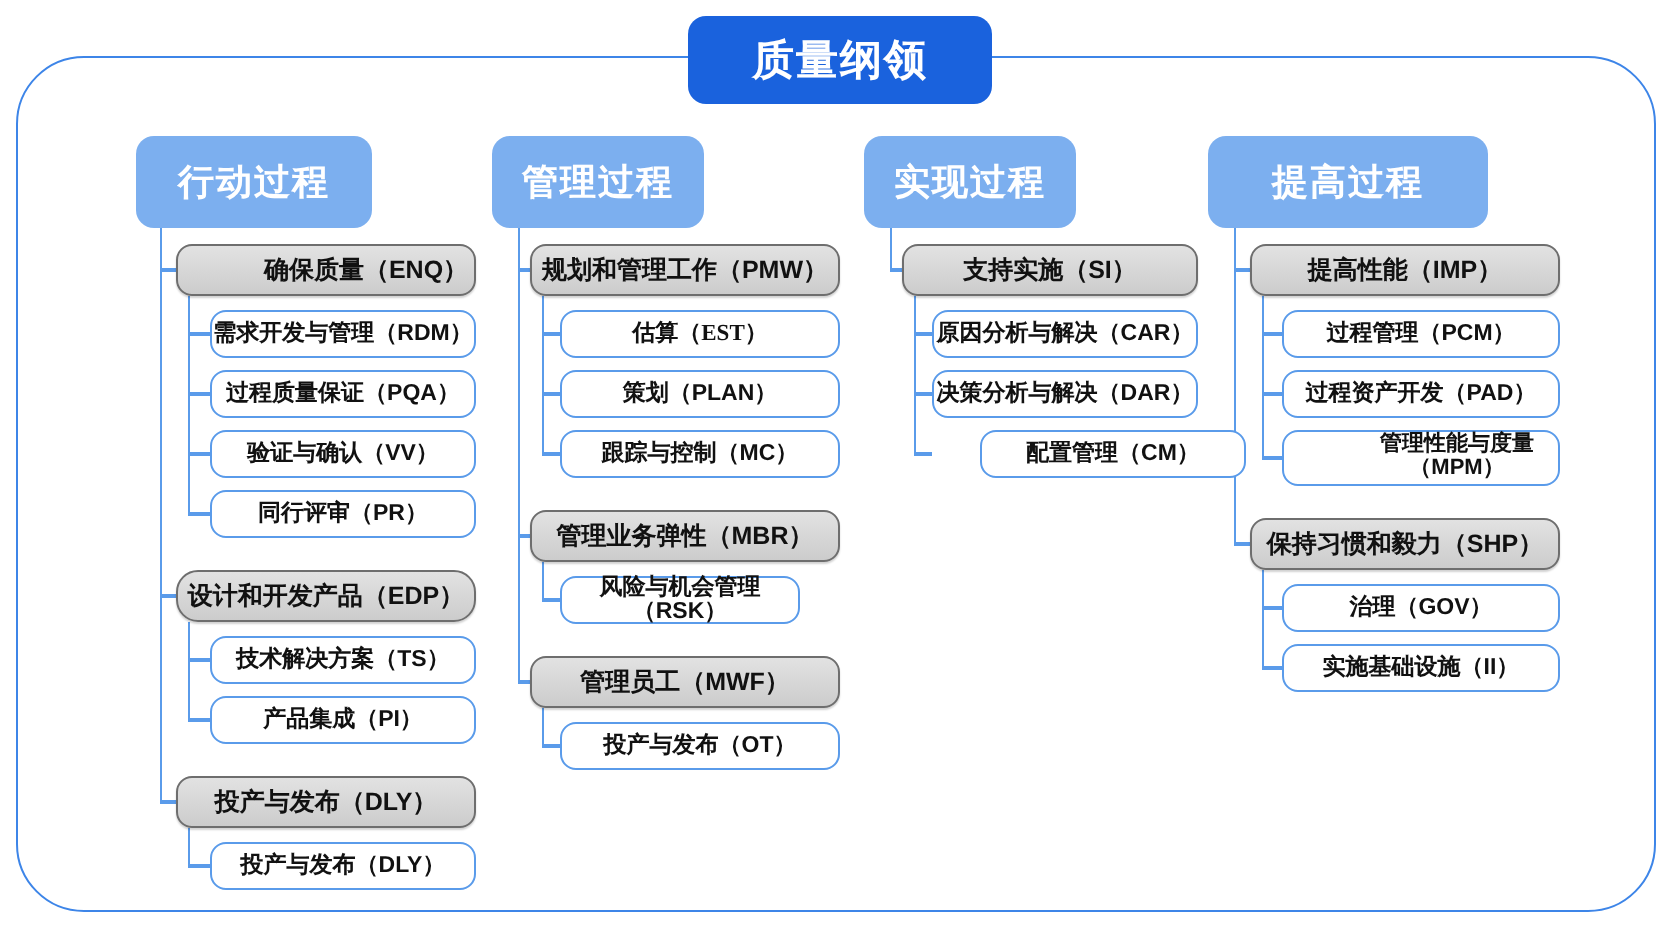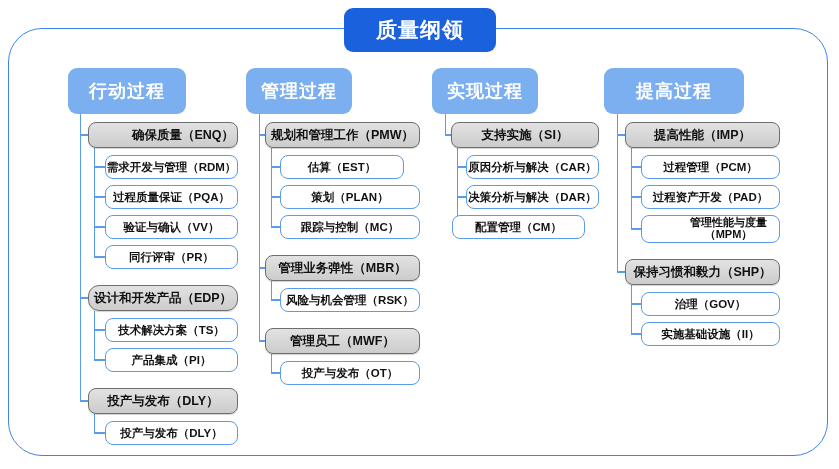--- a/index.html
+++ b/index.html
@@ -121,46 +121,46 @@
       <div class="ln-v" style="left: 94px; top: 311px; height: 49px;"></div>
       <div class="grp" style="left: 88px; top: 388px; width: 150px;">投产与发布（DLY）</div>
       <div class="ln-h" style="left: 80px; top: 400.3px; width: 8px;"></div>
       <div class="leaf" style="left: 105px; top: 421px; width: 133px;">投产与发布（DLY）</div>
       <div class="ln-h" style="left: 94px; top: 432.3px; width: 11px;"></div>
       <div class="ln-v" style="left: 94px; top: 414px; height: 19px;"></div>
       <div class="ln-v" style="left: 80px; top: 114px; height: 287px;"></div>
       <div class="cat-head" style="left: 246px; top: 68px; width: 106px;">管理过程</div>
       <div class="grp" style="left: 265px; top: 122px; width: 155px;">规划和管理工作（PMW）</div>
       <div class="ln-h" style="left: 259px; top: 134.3px; width: 6px;"></div>
-      <div class="leaf" style="left: 280px; top: 155px; width: 124px;">估算（EST）</div>
+      <div class="leaf" style="left: 280px; top: 155px; width: 140px; font-family: Liberation Serif, serif;">估算（EST）</div>
       <div class="ln-h" style="left: 271px; top: 166.3px; width: 9px;"></div>
       <div class="leaf" style="left: 280px; top: 185px; width: 140px;">策划（PLAN）</div>
       <div class="ln-h" style="left: 271px; top: 196.3px; width: 9px;"></div>
       <div class="leaf" style="left: 280px; top: 215px; width: 140px;">跟踪与控制（MC）</div>
       <div class="ln-h" style="left: 271px; top: 226.3px; width: 9px;"></div>
       <div class="ln-v" style="left: 271px; top: 148px; height: 79px;"></div>
       <div class="grp" style="left: 265px; top: 255px; width: 155px;">管理业务弹性（MBR）</div>
       <div class="ln-h" style="left: 259px; top: 267.3px; width: 6px;"></div>
-      <div class="leaf" style="left: 280px; top: 288px; width: 140px;">风险与机会管理（RSK）</div>
+      <div class="leaf" style="left: 280px; top: 288px; width: 120px;">风险与机会管理（RSK）</div>
       <div class="ln-h" style="left: 271px; top: 299.3px; width: 9px;"></div>
       <div class="ln-v" style="left: 271px; top: 281px; height: 19px;"></div>
       <div class="grp" style="left: 265px; top: 328px; width: 155px;">管理员工（MWF）</div>
       <div class="ln-h" style="left: 259px; top: 340.3px; width: 6px;"></div>
       <div class="leaf" style="left: 280px; top: 361px; width: 140px;">投产与发布（OT）</div>
       <div class="ln-h" style="left: 271px; top: 372.3px; width: 9px;"></div>
       <div class="ln-v" style="left: 271px; top: 354px; height: 19px;"></div>
       <div class="ln-v" style="left: 259px; top: 114px; height: 227px;"></div>
       <div class="cat-head" style="left: 432px; top: 68px; width: 106px;">实现过程</div>
       <div class="grp" style="left: 451px; top: 122px; width: 148px;">支持实施（SI）</div>
       <div class="ln-h" style="left: 445px; top: 134.3px; width: 6px;"></div>
       <div class="leaf" style="left: 466px; top: 155px; width: 133px;">原因分析与解决（CAR）</div>
       <div class="ln-h" style="left: 457px; top: 166.3px; width: 9px;"></div>
       <div class="leaf" style="left: 466px; top: 185px; width: 133px;">决策分析与解决（DAR）</div>
       <div class="ln-h" style="left: 457px; top: 196.3px; width: 9px;"></div>
-      <div class="leaf" style="left: 452px; top: 215px; width: 133px;">配置管理（CM）</div>
+      <div class="leaf" style="left: 490px; top: 215px; width: 133px;">配置管理（CM）</div>
       <div class="ln-h" style="left: 457px; top: 226.3px; width: 9px;"></div>
       <div class="ln-v" style="left: 457px; top: 148px; height: 79px;"></div>
       <div class="ln-v" style="left: 445px; top: 114px; height: 21px;"></div>
       <div class="cat-head" style="left: 604px; top: 68px; width: 140px;">提高过程</div>
       <div class="grp" style="left: 625px; top: 122px; width: 155px;">提高性能（IMP）</div>
       <div class="ln-h" style="left: 617px; top: 134.3px; width: 8px;"></div>
       <div class="leaf" style="left: 641px; top: 155px; width: 139px;">过程管理（PCM）</div>
       <div class="ln-h" style="left: 631px; top: 166.3px; width: 10px;"></div>
       <div class="leaf" style="left: 641px; top: 185px; width: 139px;">过程资产开发（PAD）</div>
       <div class="ln-h" style="left: 631px; top: 196.3px; width: 10px;"></div>

